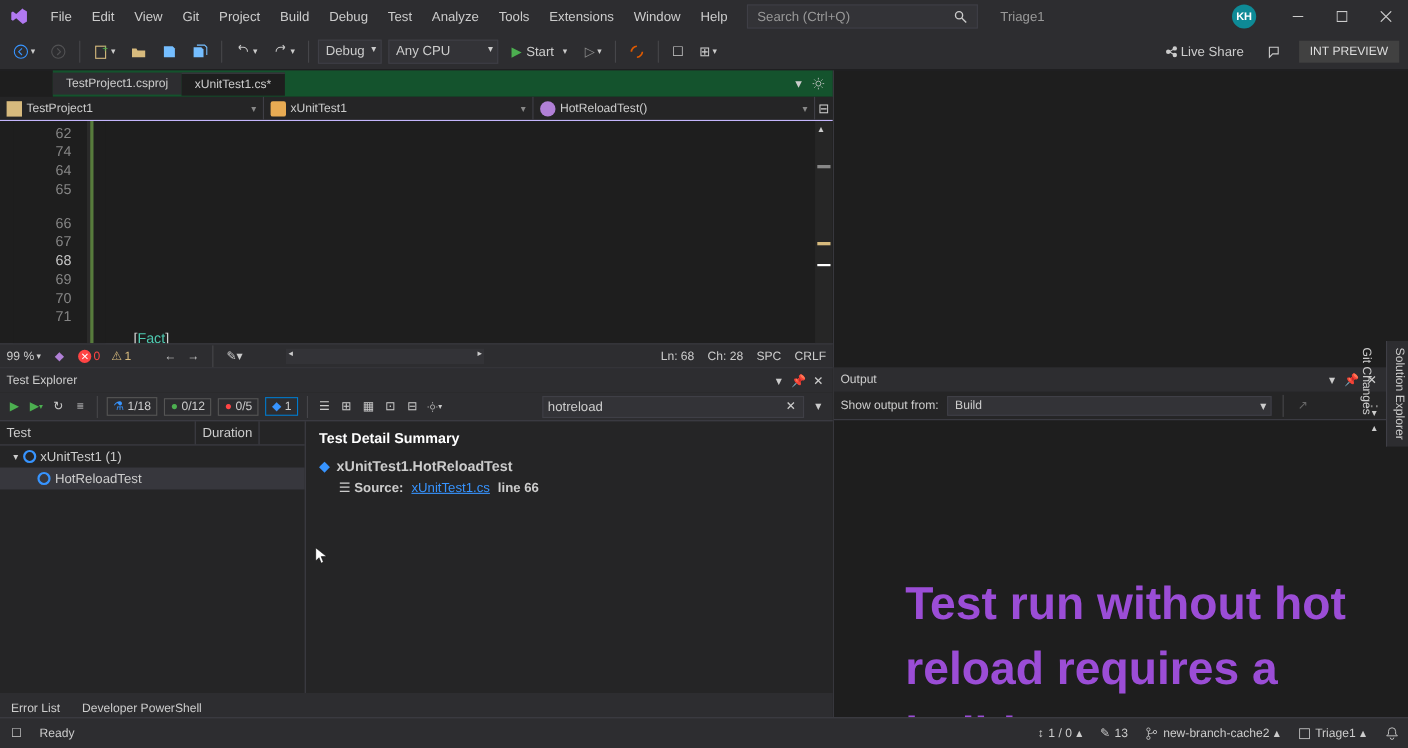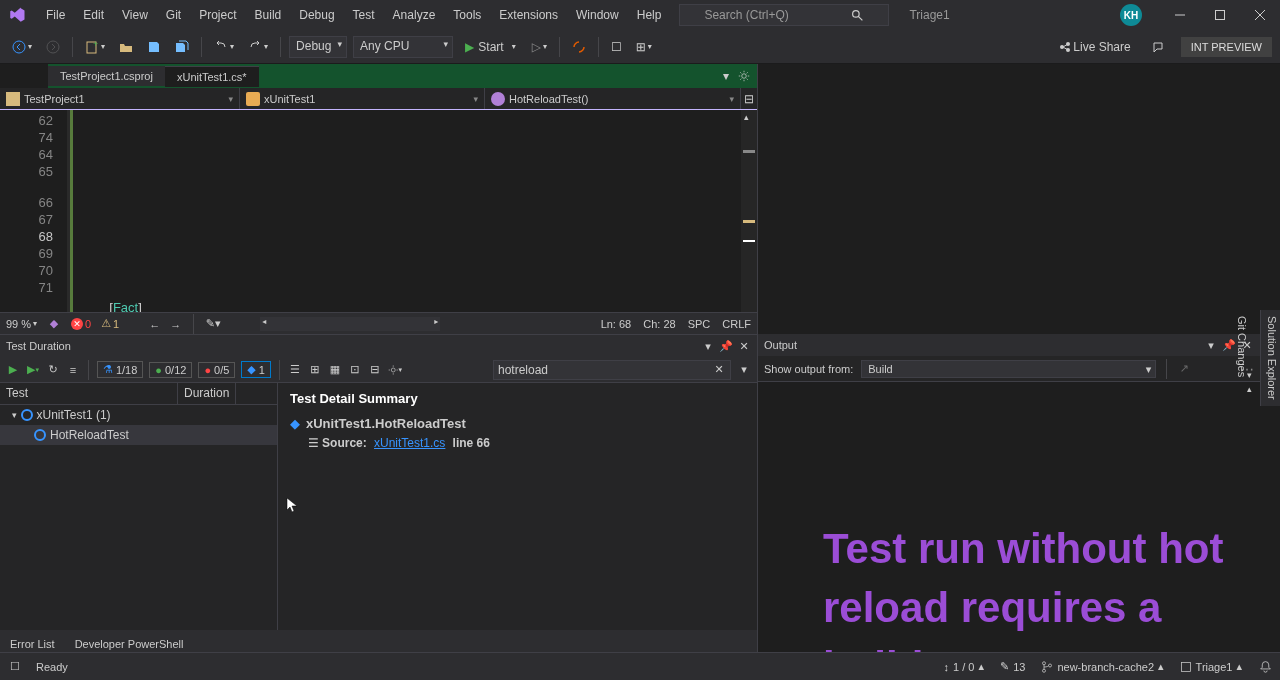--- a/index.html
+++ b/index.html
@@ -4,21 +4,21 @@
 <style>
 * { margin: 0; padding: 0; box-sizing: border-box; font-family: 'Segoe UI', Tahoma, sans-serif; }
 body { background: #1e1e1e; color: #ccc; font-size: 12px; width: 1280px; height: 680px; overflow: hidden; position: relative; }
 
 
 .titlebar { height: 30px; background: #2d2d30; display: flex; align-items: center; padding-left: 8px; }
 .titlebar .logo { width: 18px; height: 18px; margin-right: 12px; display: flex; align-items: center; justify-content: center; }
 .titlebar .logo svg { width: 18px; height: 18px; }
 .titlebar .menu { display: flex; gap: 2px; }
 .titlebar .menu span { padding: 4px 8px; cursor: pointer; }
-.titlebar .search { margin-left: 10px; flex: 0 0 210px; height: 22px; background: #333337; border: 1px solid #3f3f46; display: flex; align-items: center; padding: 0 24px; color: #999; }
+.titlebar .search { margin-left: 10px; flex: 0 0 210px; height: 22px; background: #333337; border: 1px solid #3f3f46; display: flex; align-items: center; padding: 0 8px; color: #999; }
 .titlebar .search .search-icon { margin-left: auto; }
 .titlebar .spacer { flex: 1; }
 .titlebar .title { color: #999; margin-right: 20px; margin-left: 20px; }
 .titlebar .avatar { width: 22px; height: 22px; border-radius: 50%; background: #0e8a96; color: #fff; display: flex; align-items: center; justify-content: center; font-size: 10px; font-weight: 600; margin-right: 18px; }
 .titlebar .winbtn { width: 40px; height: 30px; display: flex; align-items: center; justify-content: center; color: #ccc; }
 
 
 .toolbar { height: 34px; background: #2d2d30; border-bottom: 1px solid #1b1b1c; display: flex; align-items: center; padding: 0 8px; gap: 6px; }
 .tbtn { padding: 3px 4px; display: flex; align-items: center; gap: 2px; cursor: pointer; color: #ccc; }
 .tsep { width: 1px; height: 20px; background: #46464a; margin: 0 2px; }
@@ -46,21 +46,21 @@
 .navdrop { flex: 1; border-right: 1px solid #3f3f46; display: flex; align-items: center; padding: 0 6px; font-size: 11px; position: relative; }
 .navdrop::after { content: '▾'; margin-left: auto; font-size: 9px; color: #888; }
 .navdrop .ico { width: 14px; height: 14px; margin-right: 4px; display: inline-block; }
 .ico-proj { background: #d7ba7d; }
 .ico-class { background: #e8ab53; border-radius: 2px; }
 .ico-method { background: #b180d7; border-radius: 50%; }
 .splitbtn { width: 16px; display: flex; align-items: center; justify-content: center; }
 
 
 .editor { flex: 1; display: flex; background: #1e1e1e; font-family: Consolas, monospace; font-size: 13px; position: relative; overflow: hidden; }
-.gutter { width: 70px; background: #1e1e1e; text-align: right; padding-right: 14px; color: #858585; line-height: 17px; padding-top: 2px; border-right: 3px solid #2a2a2a;}
+.gutter { width: 70px; background: #1e1e1e; text-align: right; padding-right: 14px; color: #858585; line-height: 17px; padding-top: 2px; border-right: 3px solid #2a2a2a; margin-left: 12px;}
 .gutter .ln { height: 17px; }
 .gutter .ln.curr { color: #c6c6c6; }
 .gutter .ln.small { height: 14px; font-size: 11px; }
 .margin2 { width: 14px; border-left: 3px solid #577b3c; background: #1e1e1e; }
 .code { flex: 1; padding-top: 2px; line-height: 17px; white-space: pre; }
 .code .line { height: 17px; }
 .attr { color: #4ec9b0; }
 .brack { color: #d4d4d4; }
 .scrltrack { width: 16px; background: #262626; position: relative; }
 .scrltrack .marker { position: absolute; left: 2px; width: 12px; height: 3px; }
@@ -361,21 +361,21 @@
       <div class="right">
         <span>Ln: 68</span>
         <span>Ch: 28</span>
         <span>SPC</span>
         <span>CRLF</span>
       </div>
     </div>
 
     <div class="testexp">
       <div class="panel-title">
-        <span>Test Duration</span>
+        <span>Test Explorer</span>
         <div class="picons">
           <span class="sicon">▾</span>
           <span class="sicon">📌</span>
           <span class="sicon">✕</span>
         </div>
       </div>
       <div class="te-toolbar">
         <span class="sicon" style="color:#4caf50">▶</span>
         <span class="sicon" style="color:#4caf50">▶<span style="font-size:7px">▾</span></span>
         <span class="sicon">↻</span>

